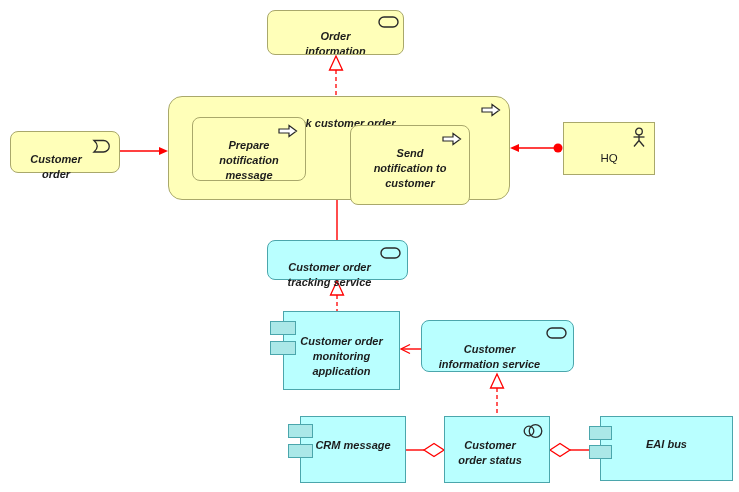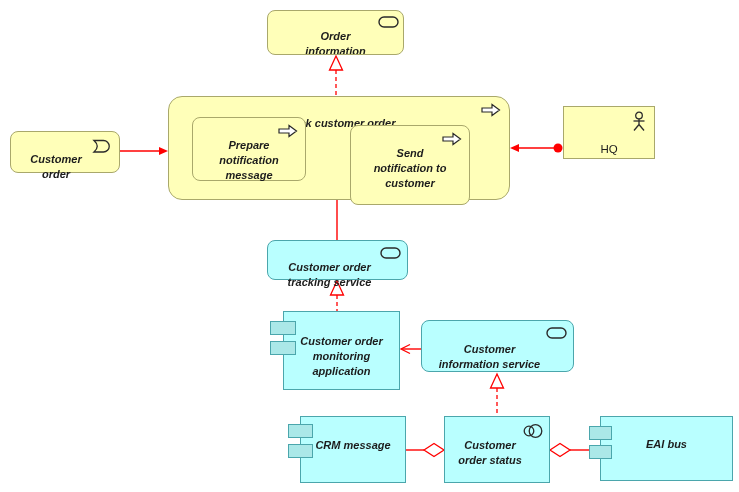--- a/index.html
+++ b/index.html
@@ -110,21 +110,21 @@
   </div>
 
   <div class="node biz round" style="left:10px;top:131px;width:110px;height:42px;padding:5px 24px 0 6px;">
     <span>Customer
 order</span>
     <svg class="icon" style="top:7px;right:8px;" width="19" height="14">
       <path d="M2,1.5 H11.5 A5.7,5.7 0 0 1 11.5,13 H2 Q8.5,7.25 2,1.5 Z" fill="none" stroke="#2a2a2a" stroke-width="1.3"></path>
     </svg>
   </div>
 
-  <div class="node biz" style="left:563px;top:106px;width:92px;height:53px;padding-top:20px;font-style:normal;font-weight:normal;font-size:11.5px;">
+  <div class="node biz" style="left:563px;top:122px;width:92px;height:53px;padding-top:13px;font-style:normal;font-weight:normal;font-size:11.5px;">
     <span>HQ</span>
     <svg class="icon" style="top:4px;right:7px;" width="16" height="21">
       <g fill="none" stroke="#2a2a2a" stroke-width="1.3">
         <circle cx="8" cy="4.5" r="3.3"></circle>
         <line x1="8" y1="8" x2="8" y2="13.5"></line>
         <line x1="2.5" y1="10" x2="13.5" y2="10"></line>
         <line x1="8" y1="13.5" x2="3" y2="19.5"></line>
         <line x1="8" y1="13.5" x2="13" y2="19.5"></line>
       </g>
     </svg>

